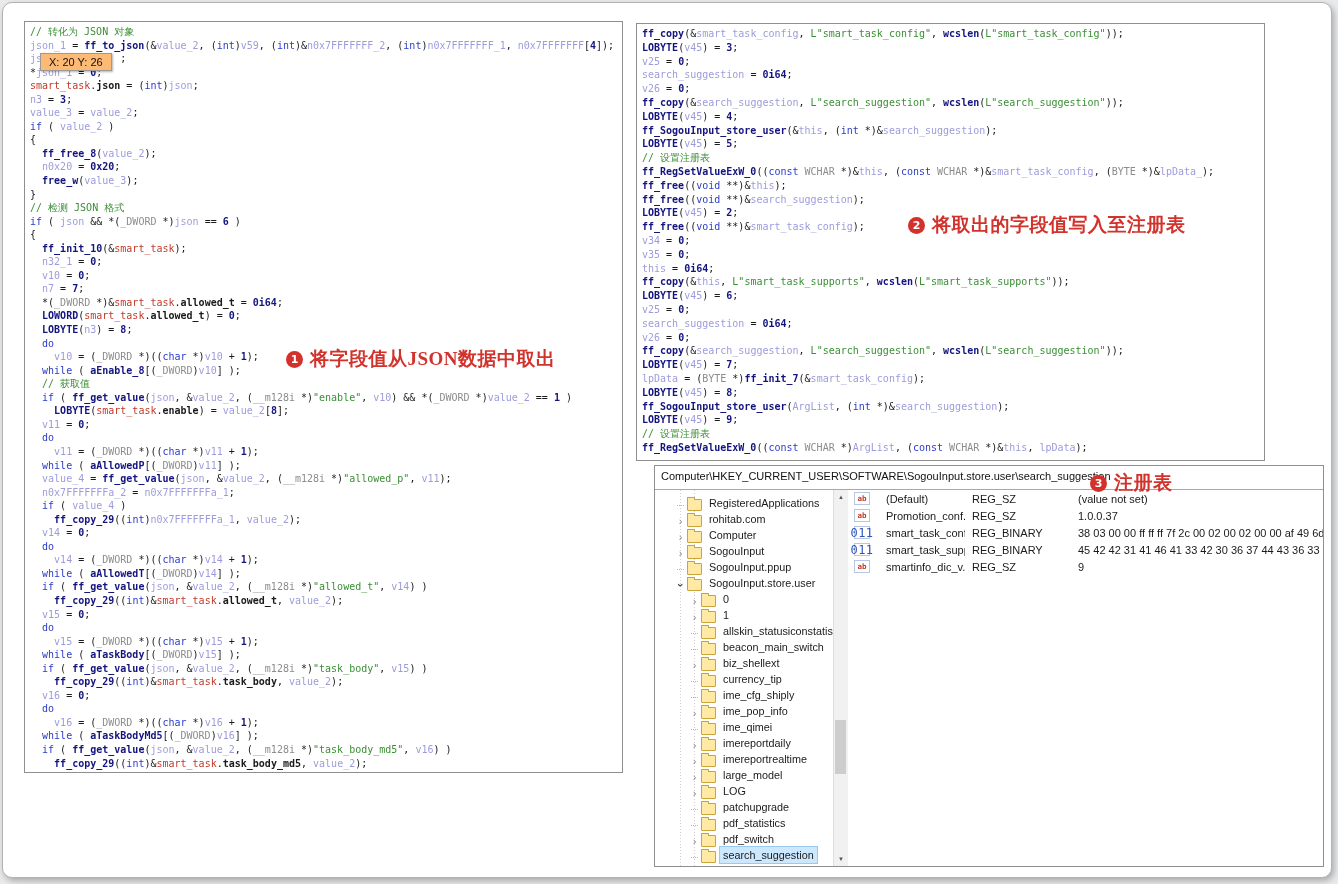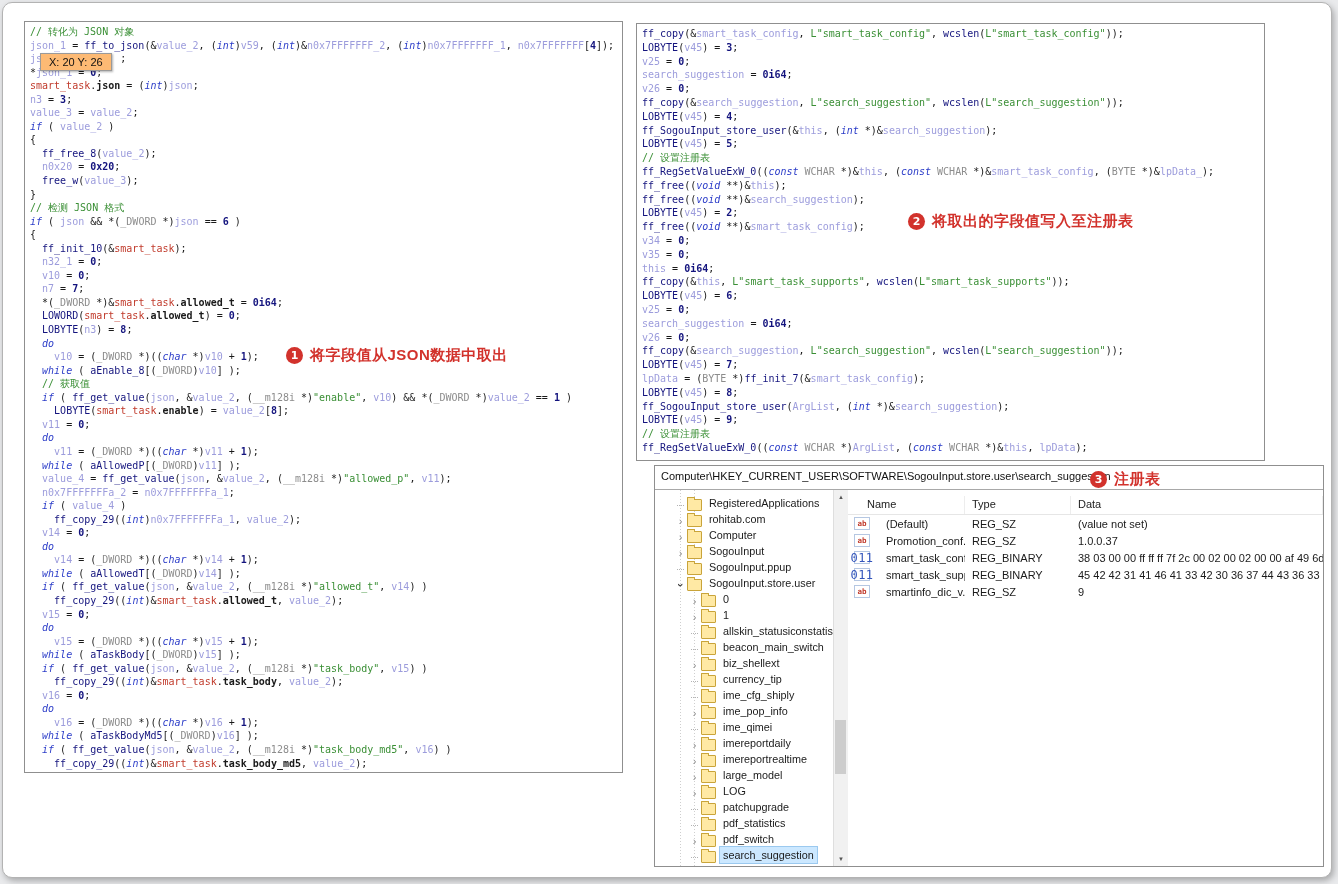--- a/index.html
+++ b/index.html
@@ -5,38 +5,38 @@
   html,body{margin:0;padding:0;width:1338px;height:884px;background:#e9eaec;font-family:"Liberation Sans",sans-serif;}
   .card{position:absolute;left:2px;top:2px;width:1328px;height:874px;background:#fff;border:1px solid #b3b3b3;
         border-radius:10px;box-shadow:2px 3px 6px rgba(0,0,0,.28);overflow:hidden;}
   
   .code-panel{position:absolute;background:#fff;border:1px solid #8f8f8f;padding:3px 0 0 5px;
               font-family:"DejaVu Sans Mono",monospace;font-size:10px;white-space:pre;overflow:hidden;color:#1a1a1a;}
   #left-code{left:21px;top:18px;width:592px;height:747px;}
   #right-code{left:633px;top:20px;width:622px;height:433px;}
   #left-code .cl{height:13.55px;line-height:13.55px;}
   #right-code .cl{height:13.8px;line-height:13.8px;}
-  .tk-k{color:var(--tk-k);font-style:italic;}
-  .tk-f{color:var(--tk-f);font-weight:normal;}
+  .tk-k{color:var(--tk-k);}
+  .tk-f{color:var(--tk-f);font-weight:bold;}
   .tk-v{color:var(--tk-v);}
   .tk-g{color:var(--tk-g);}
   .tk-m{color:var(--tk-m);}
   .tk-s{color:var(--tk-s);}
   .tk-c{color:var(--tk-c);}
   .tk-n{color:var(--tk-n);font-weight:bold;}
   .tk-p{color:var(--tk-p);}
   .tk-b{color:var(--tk-b);font-weight:bold;}
   
   .tooltip{position:absolute;left:37px;top:50px;background:#fdba74;border:1px solid #9a9a9a;
            box-shadow:1px 1px 2px rgba(0,0,0,.3);font-size:11px;color:#111;padding:2px 8px;white-space:nowrap;}
   
   .anno{position:absolute;display:flex;align-items:center;gap:7px;white-space:nowrap;}
   .badge{width:17px;height:17px;border-radius:50%;background:var(--red);color:#fff;font-size:11px;font-weight:bold;
          display:inline-flex;align-items:center;justify-content:center;font-family:"DejaVu Sans",sans-serif;flex:0 0 auto;}
-  .anno-text{color:var(--red);font-weight:bold;font-size:15px;font-family:Liberation Sans, sans-serif;letter-spacing:.5px;}
+  .anno-text{color:var(--red);font-weight:bold;font-size:19px;font-family:Liberation Serif, serif;letter-spacing:.5px;}
   #anno1{left:283px;top:343px;}
   #anno2{left:905px;top:209px;}
   #anno3{left:1087px;top:467px;}
   
   .reg-panel{position:absolute;left:651px;top:462px;width:668px;height:400px;background:#fff;border:1px solid #8f8f8f;}
   .reg-address{position:absolute;left:0;top:0;right:0;height:19px;border-bottom:1px solid #a8a8a8;
                padding:4px 0 0 6px;font-size:11px;color:#111;white-space:nowrap;overflow:hidden;background:#fff;}
   .reg-body{position:absolute;left:0;top:24px;right:0;bottom:0;}
   .reg-tree{position:absolute;left:0;top:0;width:178px;bottom:0;overflow:hidden;padding-top:5px;font-size:10.8px;color:#1a1a1a;}
   .reg-tree::before,.reg-tree::after{content:"";position:absolute;top:0;bottom:0;width:1px;
@@ -213,25 +213,20 @@
             <span class="folder"></span>
             <span class="tlabel sel">search_suggestion</span>
           </div>
         </div>
       <div class="reg-scrollbar">
         <span class="sb-arrow up">▲</span>
         <span class="sb-thumb"></span>
         <span class="sb-arrow down">▼</span>
       </div>
       <div class="reg-values">
-        <div class="vhead">
-          <span class="vc name">Name</span>
-          <span class="vc type">Type</span>
-          <span class="vc data">Data</span>
-        </div>
         <div id="reg-values-body">
             <div class="vrow">
               <span class="vc name">
                 <span class="ricon sz">ab</span>
                 <span class="vtext">(Default)</span>
               </span>
               <span class="vc type">REG_SZ</span>
               <span class="vc data">(value not set)</span>
             </div>
             <div class="vrow">

